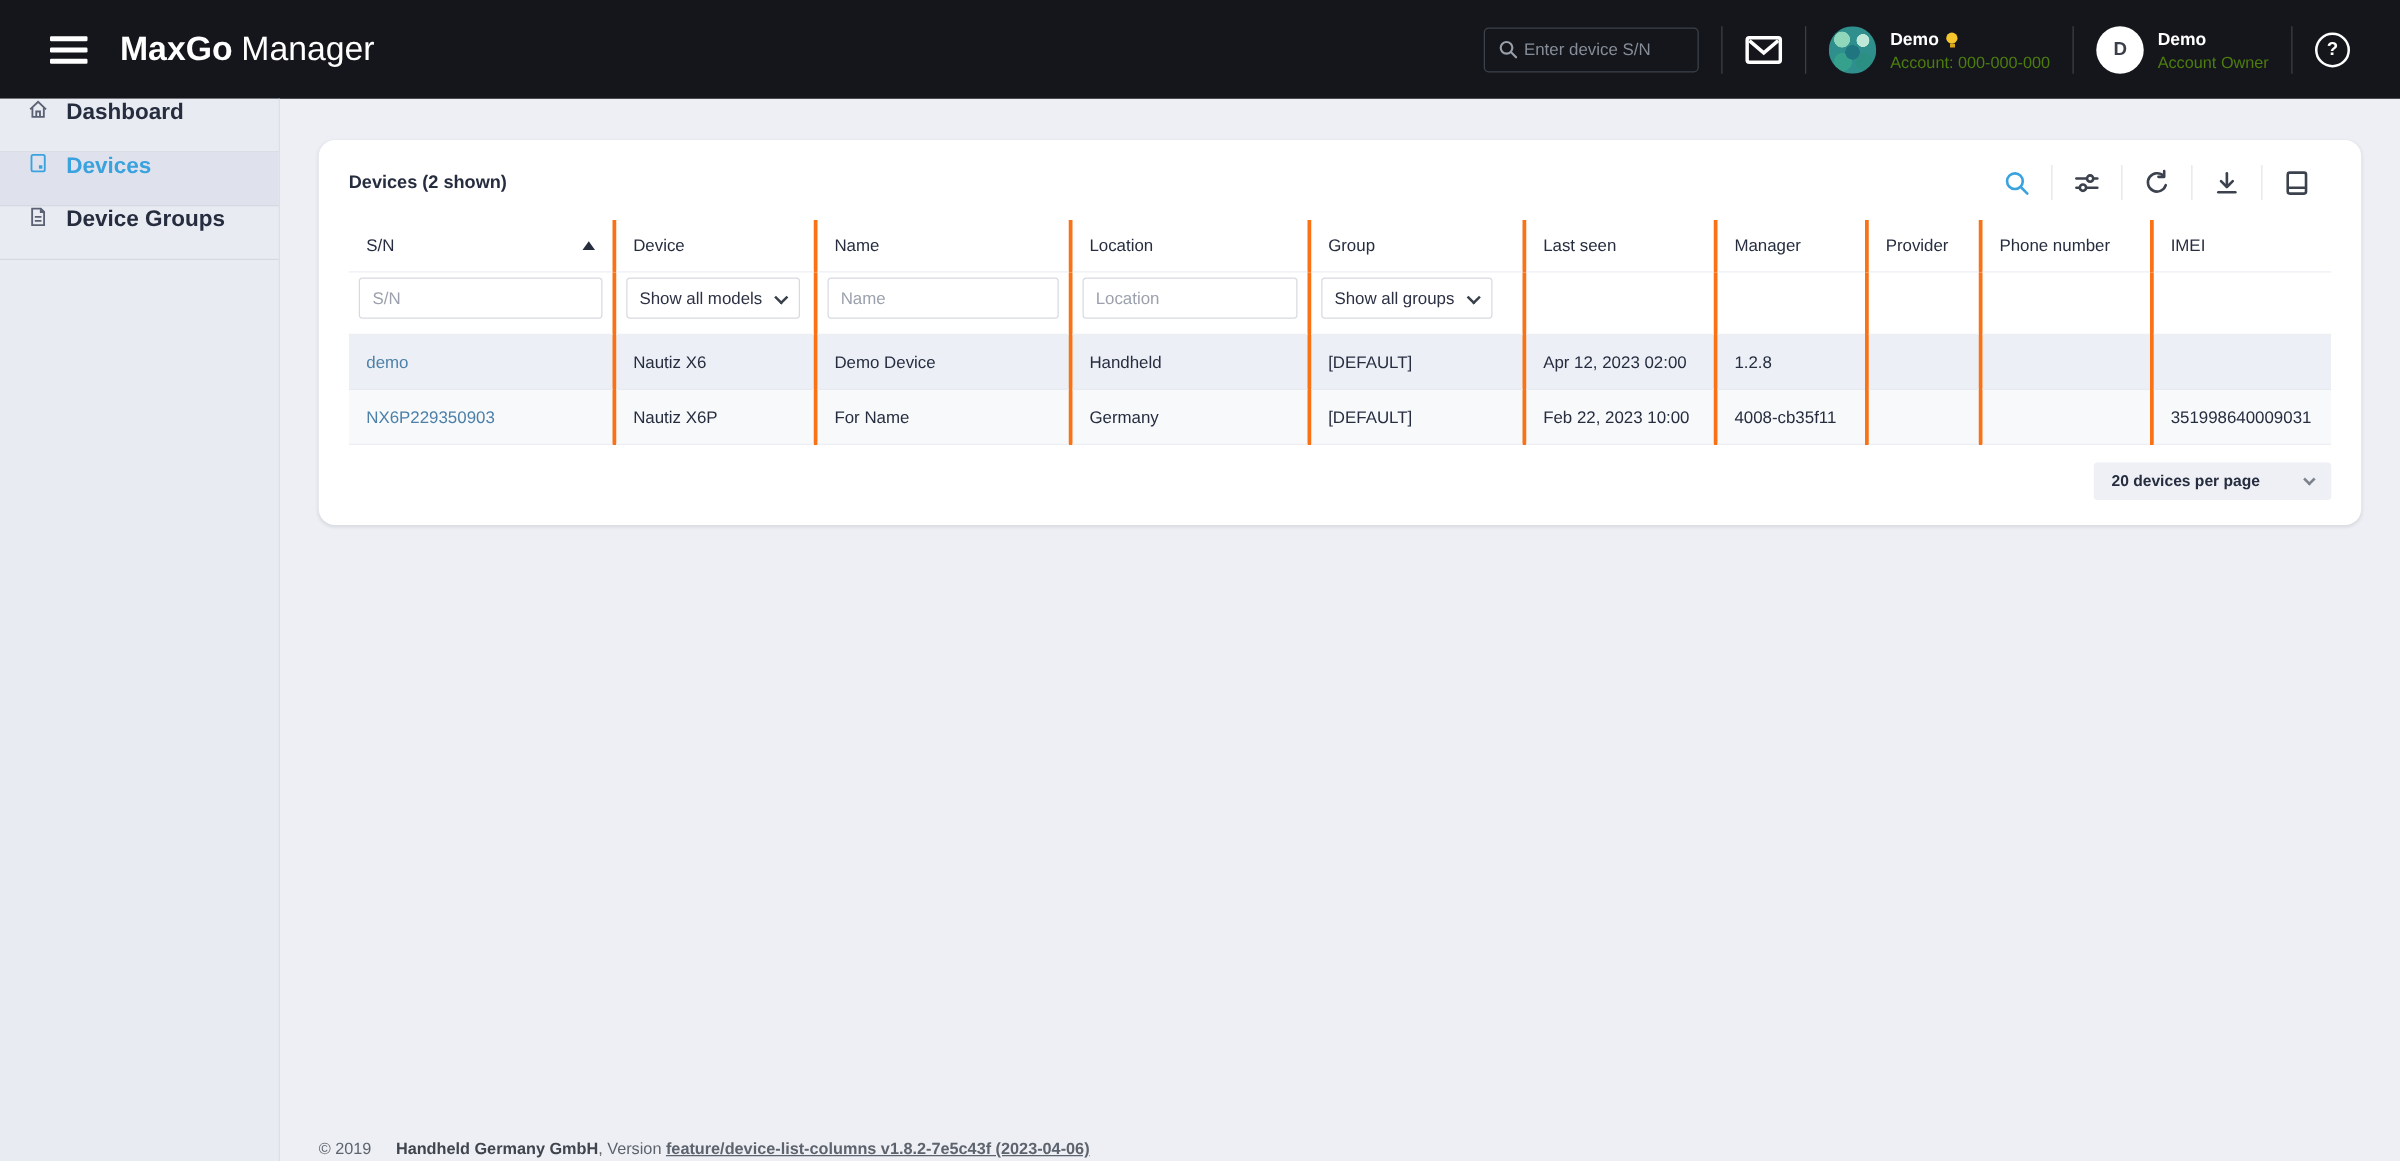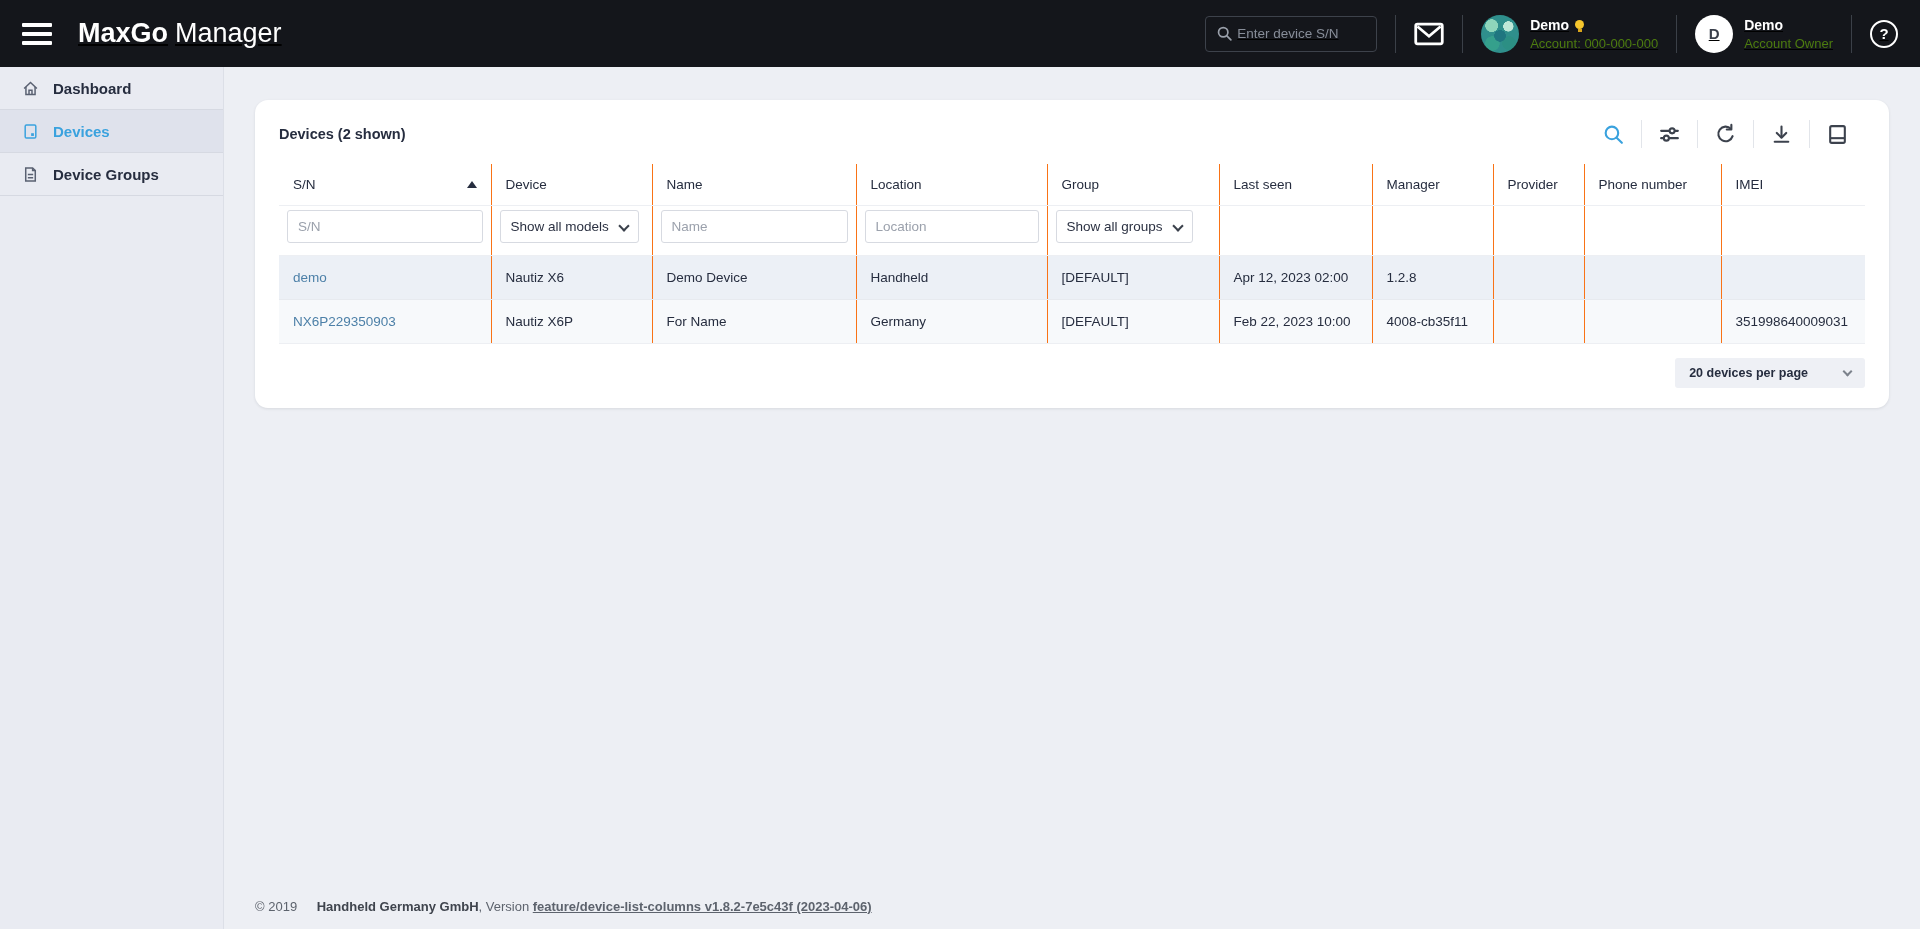--- a/index.html
+++ b/index.html
@@ -1,20 +1,20 @@
 <!DOCTYPE html>
 <html><head>
 <meta charset="utf-8">
 <style>
   * { margin:0; padding:0; box-sizing:border-box; }
   html,body { width:1920px; height:929px; overflow:hidden;
     font-family:"Liberation Sans", sans-serif; background:#edeff4; }
 
   
-  .topbar { height:67px; background:#14161b; display:flex; align-items:center; padding:0 22px;text-decoration:underline; }
+  .topbar { height:79px; background:#14161b; display:flex; align-items:center; padding:0 40px; }
   .hamburger { width:30px; display:flex; flex-direction:column; gap:5px; cursor:pointer; margin-right:26px; }
   .hamburger span { display:block; height:4px; background:#fff; border-radius:1px; }
   .app-title { color:#fff; font-size:27px; white-space:nowrap; }
   .app-title .bold { font-weight:700; }
   .app-title .light { font-weight:400; margin-left:7px; }
 
   .topbar-right { margin-left:auto; display:flex; align-items:center; }
   .top-search { width:172px; height:36px; border:1px solid #3d424b; border-radius:4px;
     display:flex; align-items:center; padding:0 10px; gap:4px; }
   .top-search svg { flex:0 0 auto; }
@@ -41,40 +41,40 @@
   .acct-sub { color:#4d7c0f; font-size:13px; font-weight:400; }
   .bulb { width:9px; height:9px; background:#f6c62d; border-radius:50%; position:relative; display:inline-block; }
   .bulb::after { content:""; position:absolute; left:2.5px; top:9px; width:4px; height:3px; background:#d9a41a; }
 
   .help-circle { width:28px; height:28px; border:2.5px solid #fff; border-radius:50%;
     color:#fff; font-weight:700; font-size:15px; display:flex; align-items:center; justify-content:center; }
 
   
   .body { display:flex; height:862px; }
   .sidebar { width:224px; background:#e9ebf2; border-right:1px solid #dcdfe7; flex:0 0 auto; }
-  .side-item { height:43px; display:flex; align-items:center; padding-left:22px; gap:14px;
-    border-bottom:1px solid #d6d9e2; cursor:pointer; color:#262d3f; font-size:15px; font-weight:700; }
+  .side-item { height:43px; display:flex; align-items:flex-start; padding-left:22px; gap:14px;
+    border-bottom:1px solid #d6d9e2; cursor:pointer; color:#262d3f; font-size:18px; font-weight:700; }
   .side-item svg { color:#5a6172; }
   .side-item.active { background:#dfe2ec; color:#3aa2de; }
   .side-item.active svg { color:#3aa2de; }
 
   .content { flex:1; display:flex; flex-direction:column; justify-content:space-between; padding:33px 31px 15px 31px; }
 
   
   .card { background:#fff; border-radius:13px; box-shadow:0 1px 3px rgba(20,25,40,.10); }
   .card-head { display:flex; align-items:center; justify-content:space-between; padding:20px 24px 16px 24px; }
   .card-title { font-size:14.5px; font-weight:700; color:#262d3f; }
   .toolbar { display:flex; align-items:center; }
   .tool { background:none; border:none; cursor:pointer; padding:0 16px; display:flex; align-items:center; color:#3c424d; }
   .tool.blue { color:#3aa2de; }
   .tool-div { width:1px; height:28px; background:#e2e5ea; }
 
   
   table { border-collapse:collapse; table-layout:fixed; width:1586px; margin:0 24px; }
-  th, td { border-right:1px solid #f97316; text-align:left; vertical-align:middle;
+  th, td { border-right:3px solid #f97316; text-align:left; vertical-align:middle;
     font-size:13.5px; color:#262d3f; overflow:hidden; white-space:nowrap; }
   th:last-child, td:last-child { border-right:none; }
   thead th { font-weight:500; padding:13px 14px; border-bottom:1px solid #edeff3; cursor:pointer; }
   .sort-asc { float:right; width:0; height:0; margin-top:4px;
     border-left:5px solid transparent; border-right:5px solid transparent; border-bottom:7px solid #262d3f; }
   .filter-row td { padding:4px 8px 12px 8px; border-bottom:1px solid #edeff3; }
   .filter-input { width:100%; height:33px; border:1px solid #d7dae1; border-radius:3px;
     padding:0 10px; font-size:13.5px; color:#2b3142; font-family:inherit; outline:none; background:#fff; }
   .filter-input::placeholder { color:#9ba1ac; }
   .select-wrap { position:relative; display:inline-block; }

